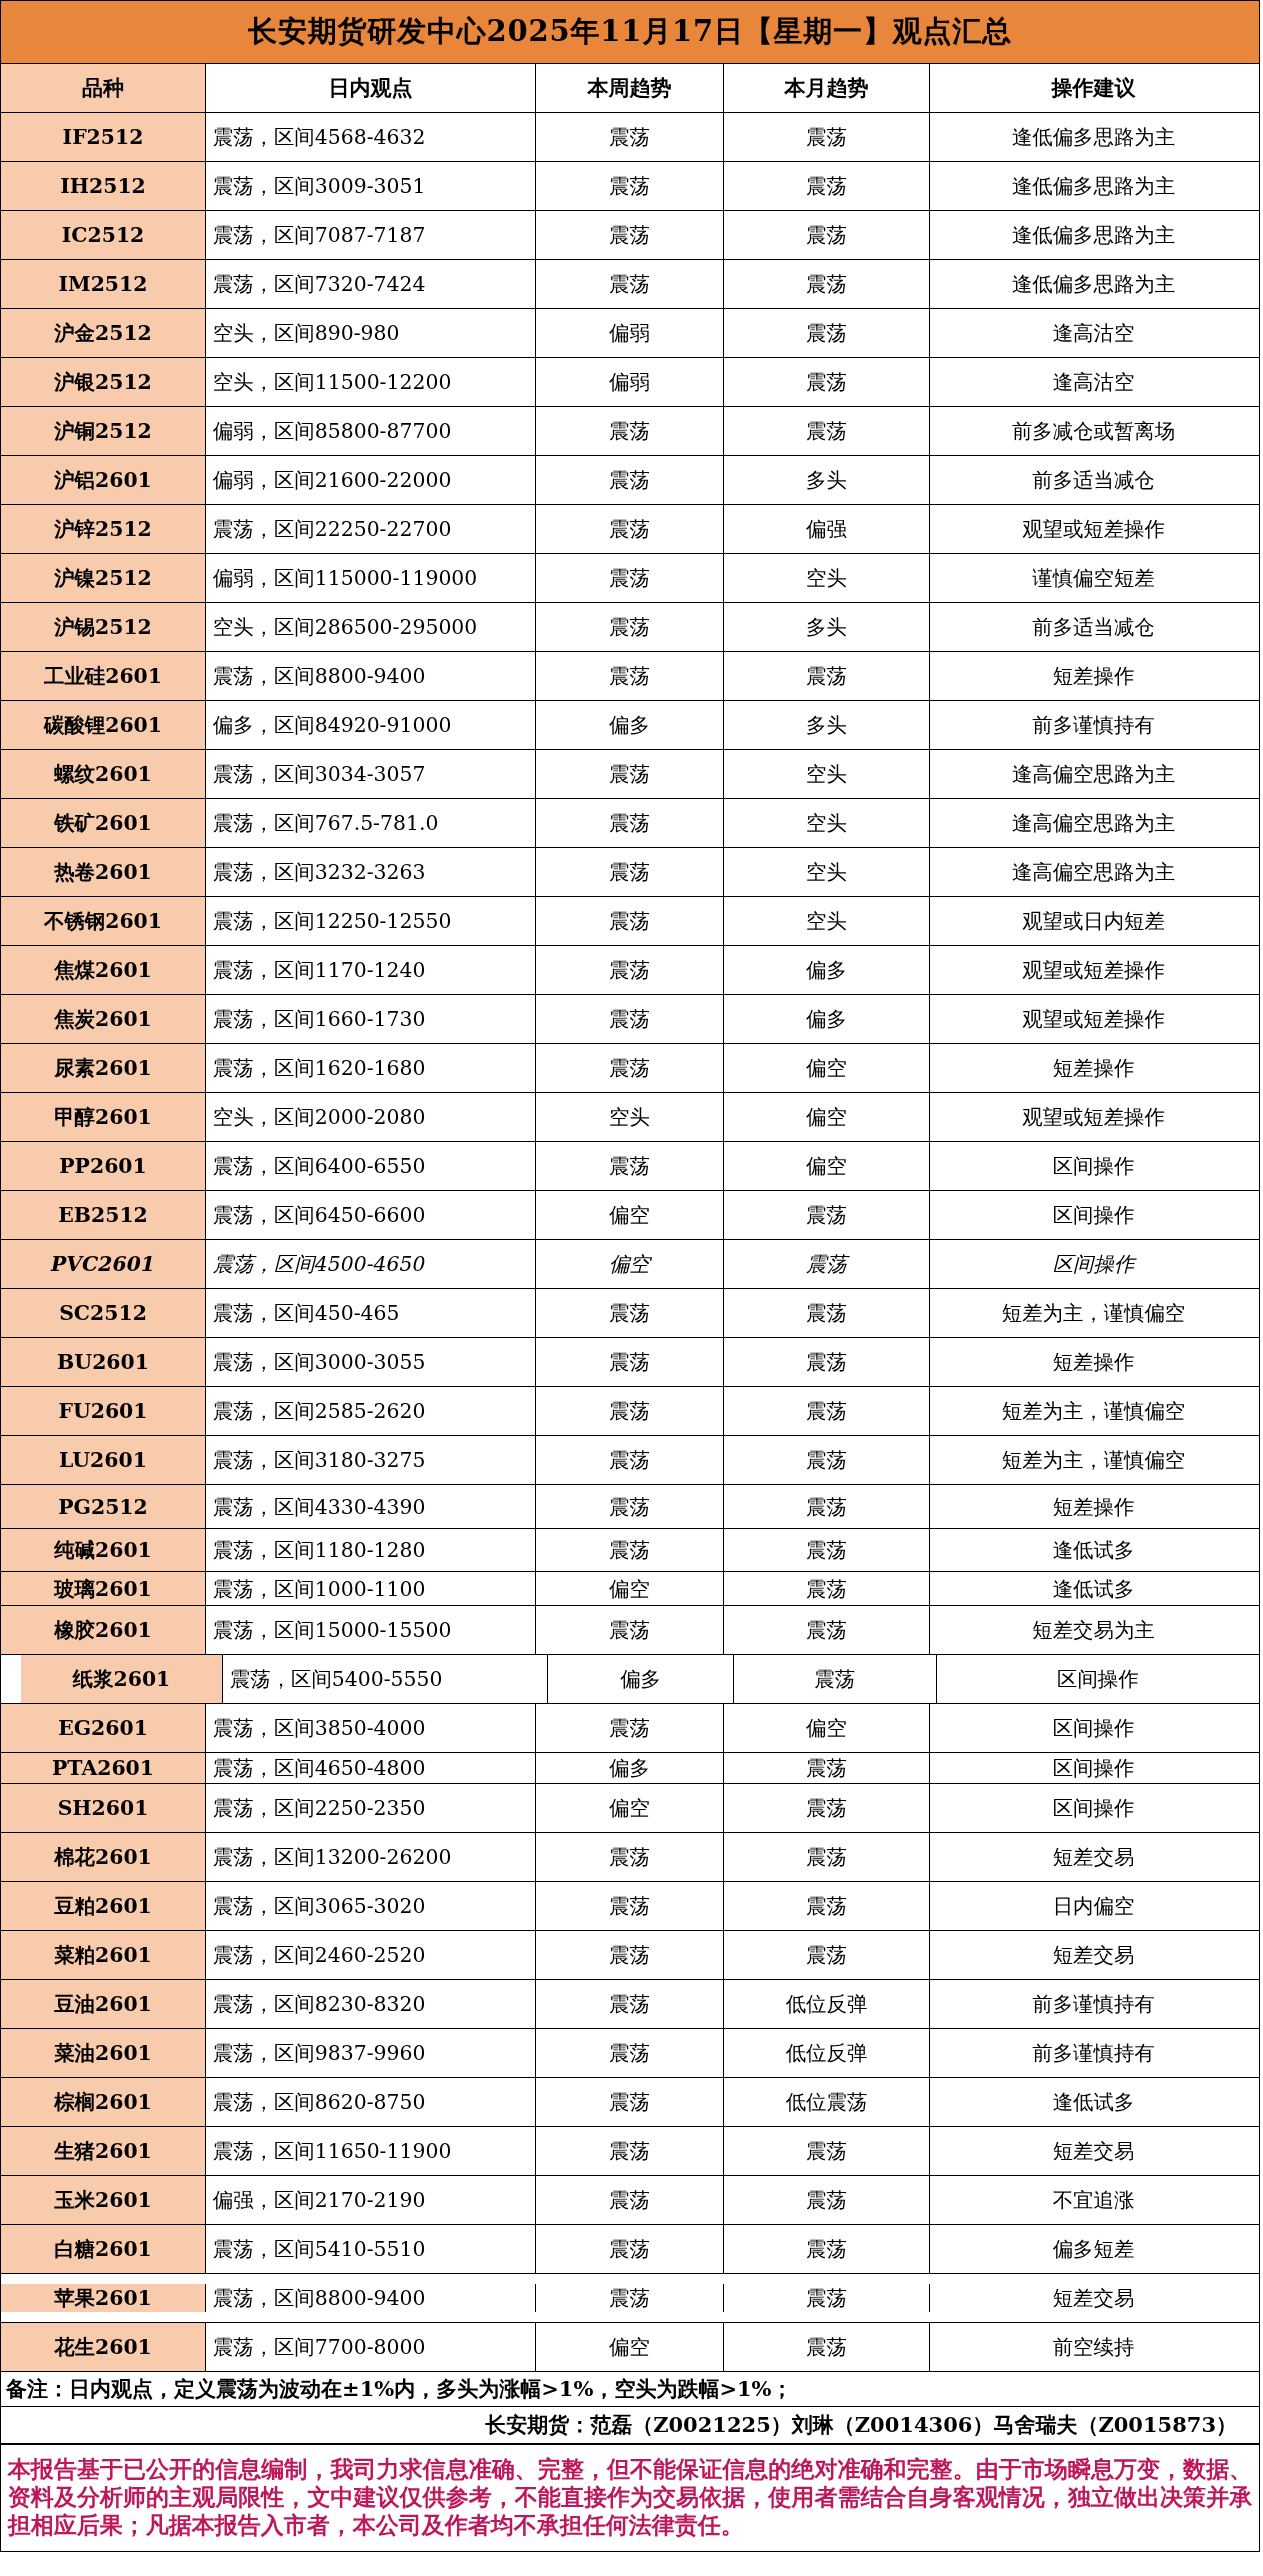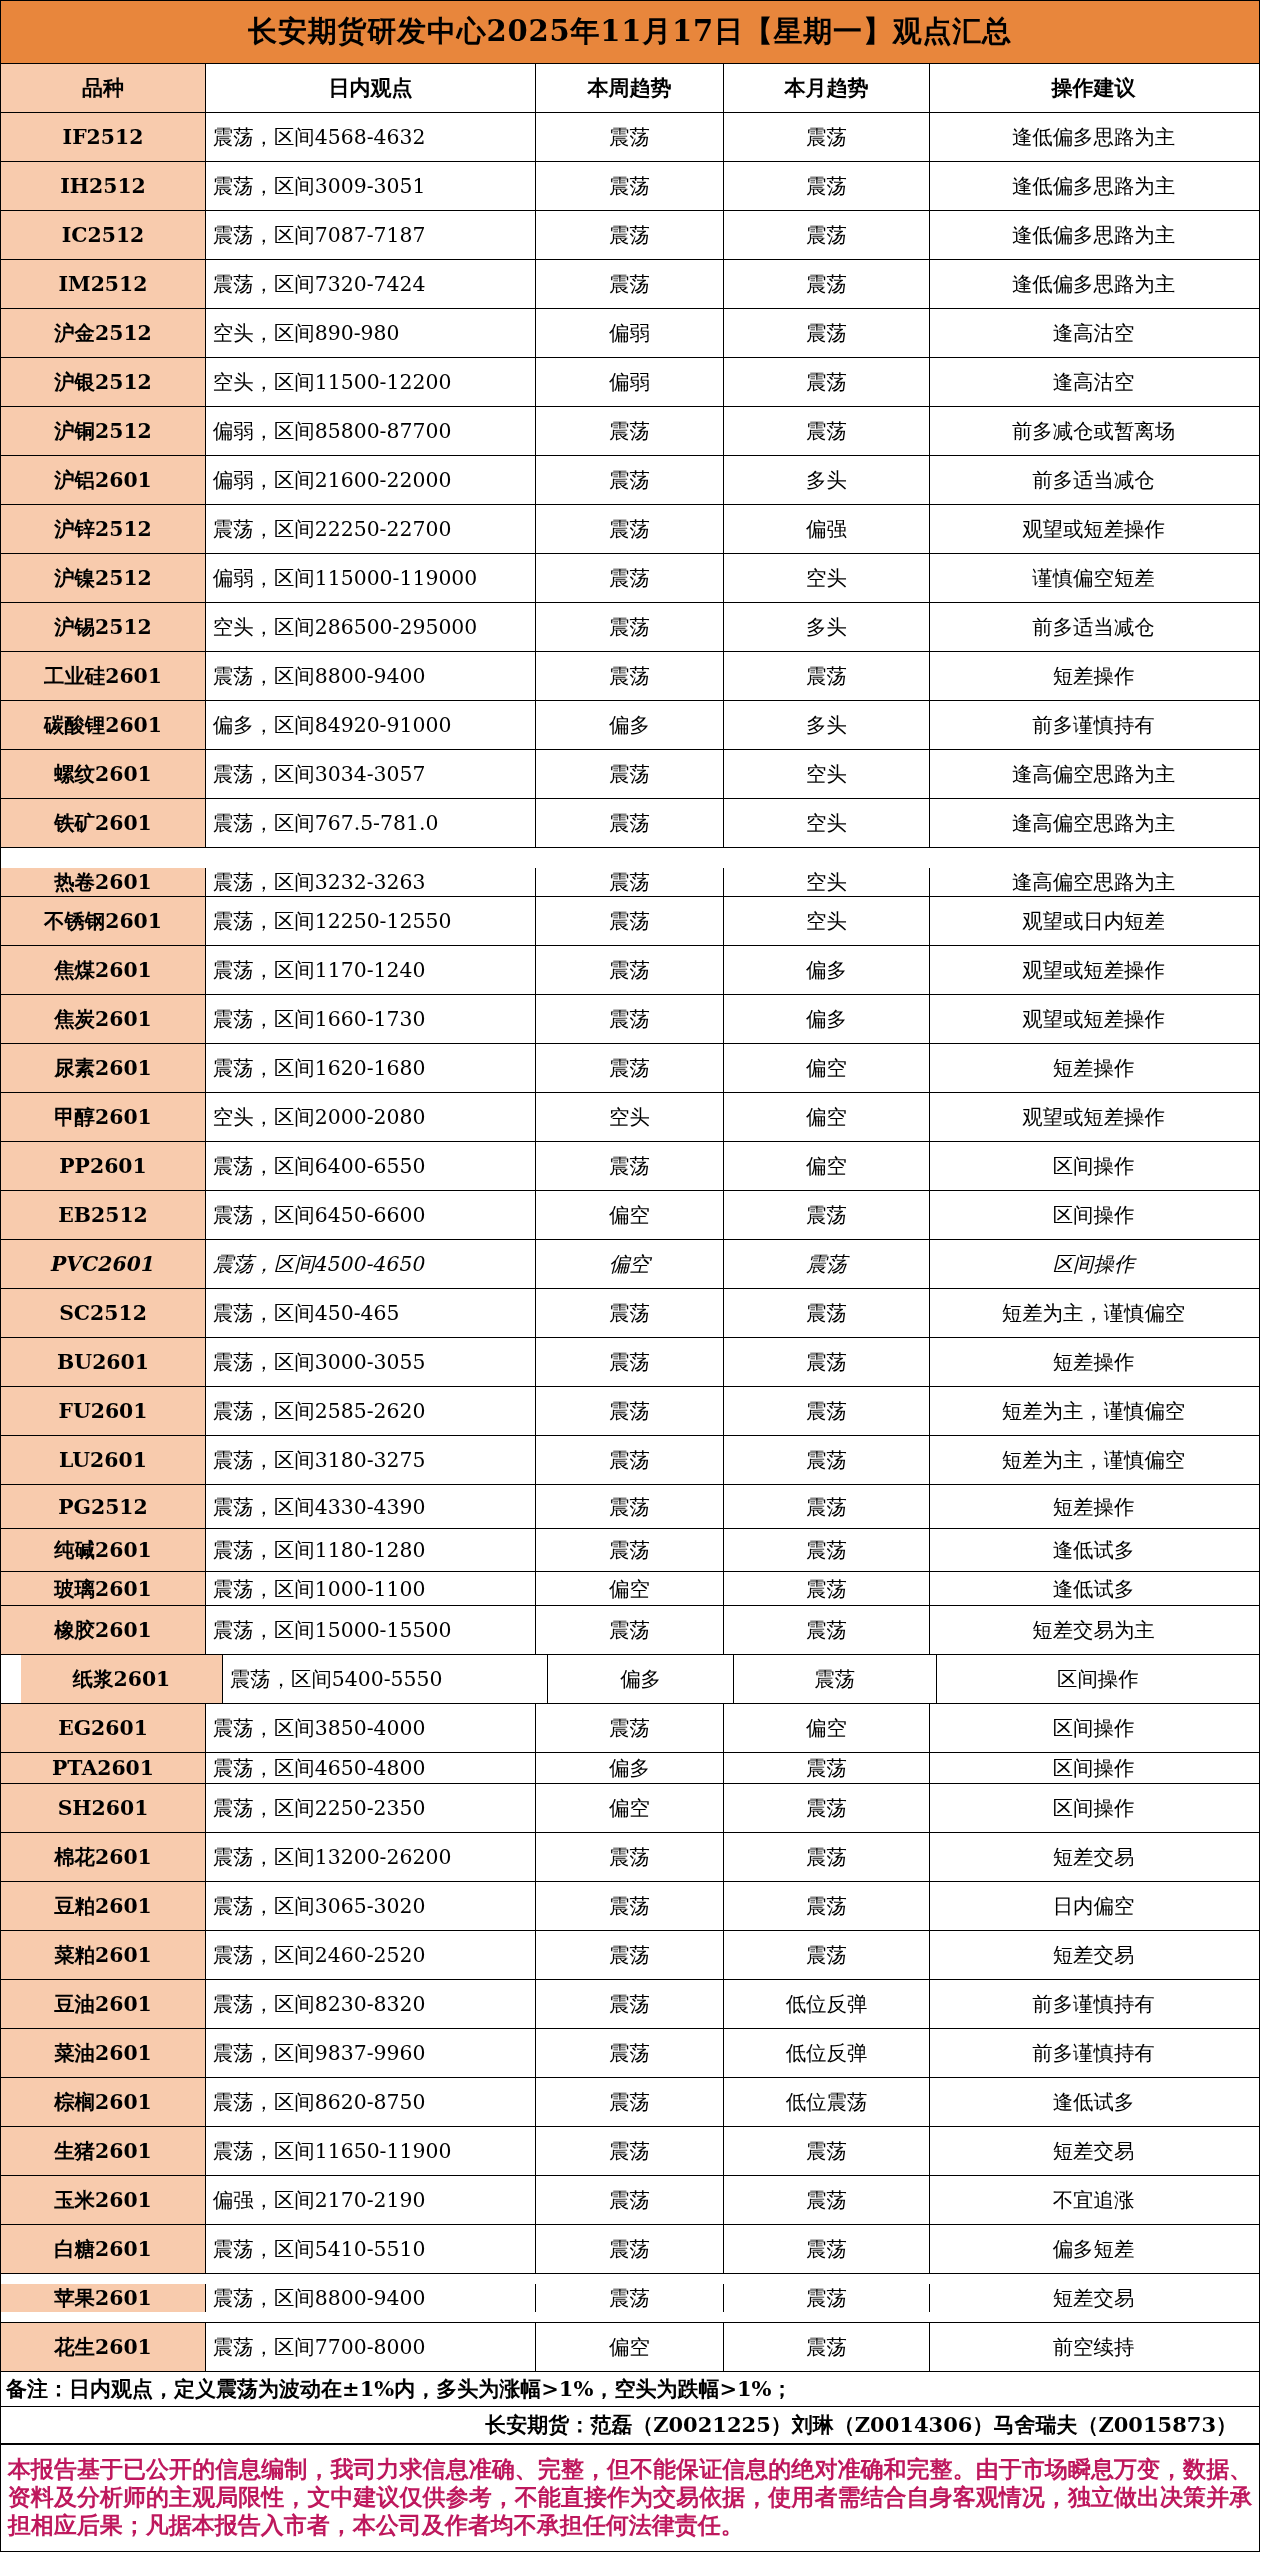--- a/index.html
+++ b/index.html
@@ -165,21 +165,21 @@
   </div>
 
   <div class="row" style="height: 49px;">
     <div class="cell c1">铁矿2601</div>
     <div class="cell c2">震荡，区间767.5-781.0</div>
     <div class="cell c3">震荡</div>
     <div class="cell c4">空头</div>
     <div class="cell c5">逢高偏空思路为主</div>
   </div>
 
-  <div class="row" style="height: 49px; align-items: flex-end;">
+  <div class="row" style="height: 49px;">
     <div class="cell c1">热卷2601</div>
     <div class="cell c2">震荡，区间3232-3263</div>
     <div class="cell c3">震荡</div>
     <div class="cell c4">空头</div>
     <div class="cell c5">逢高偏空思路为主</div>
   </div>
 
   <div class="row" style="height: 49px;">
     <div class="cell c1">不锈钢2601</div>
     <div class="cell c2">震荡，区间12250-12550</div>

